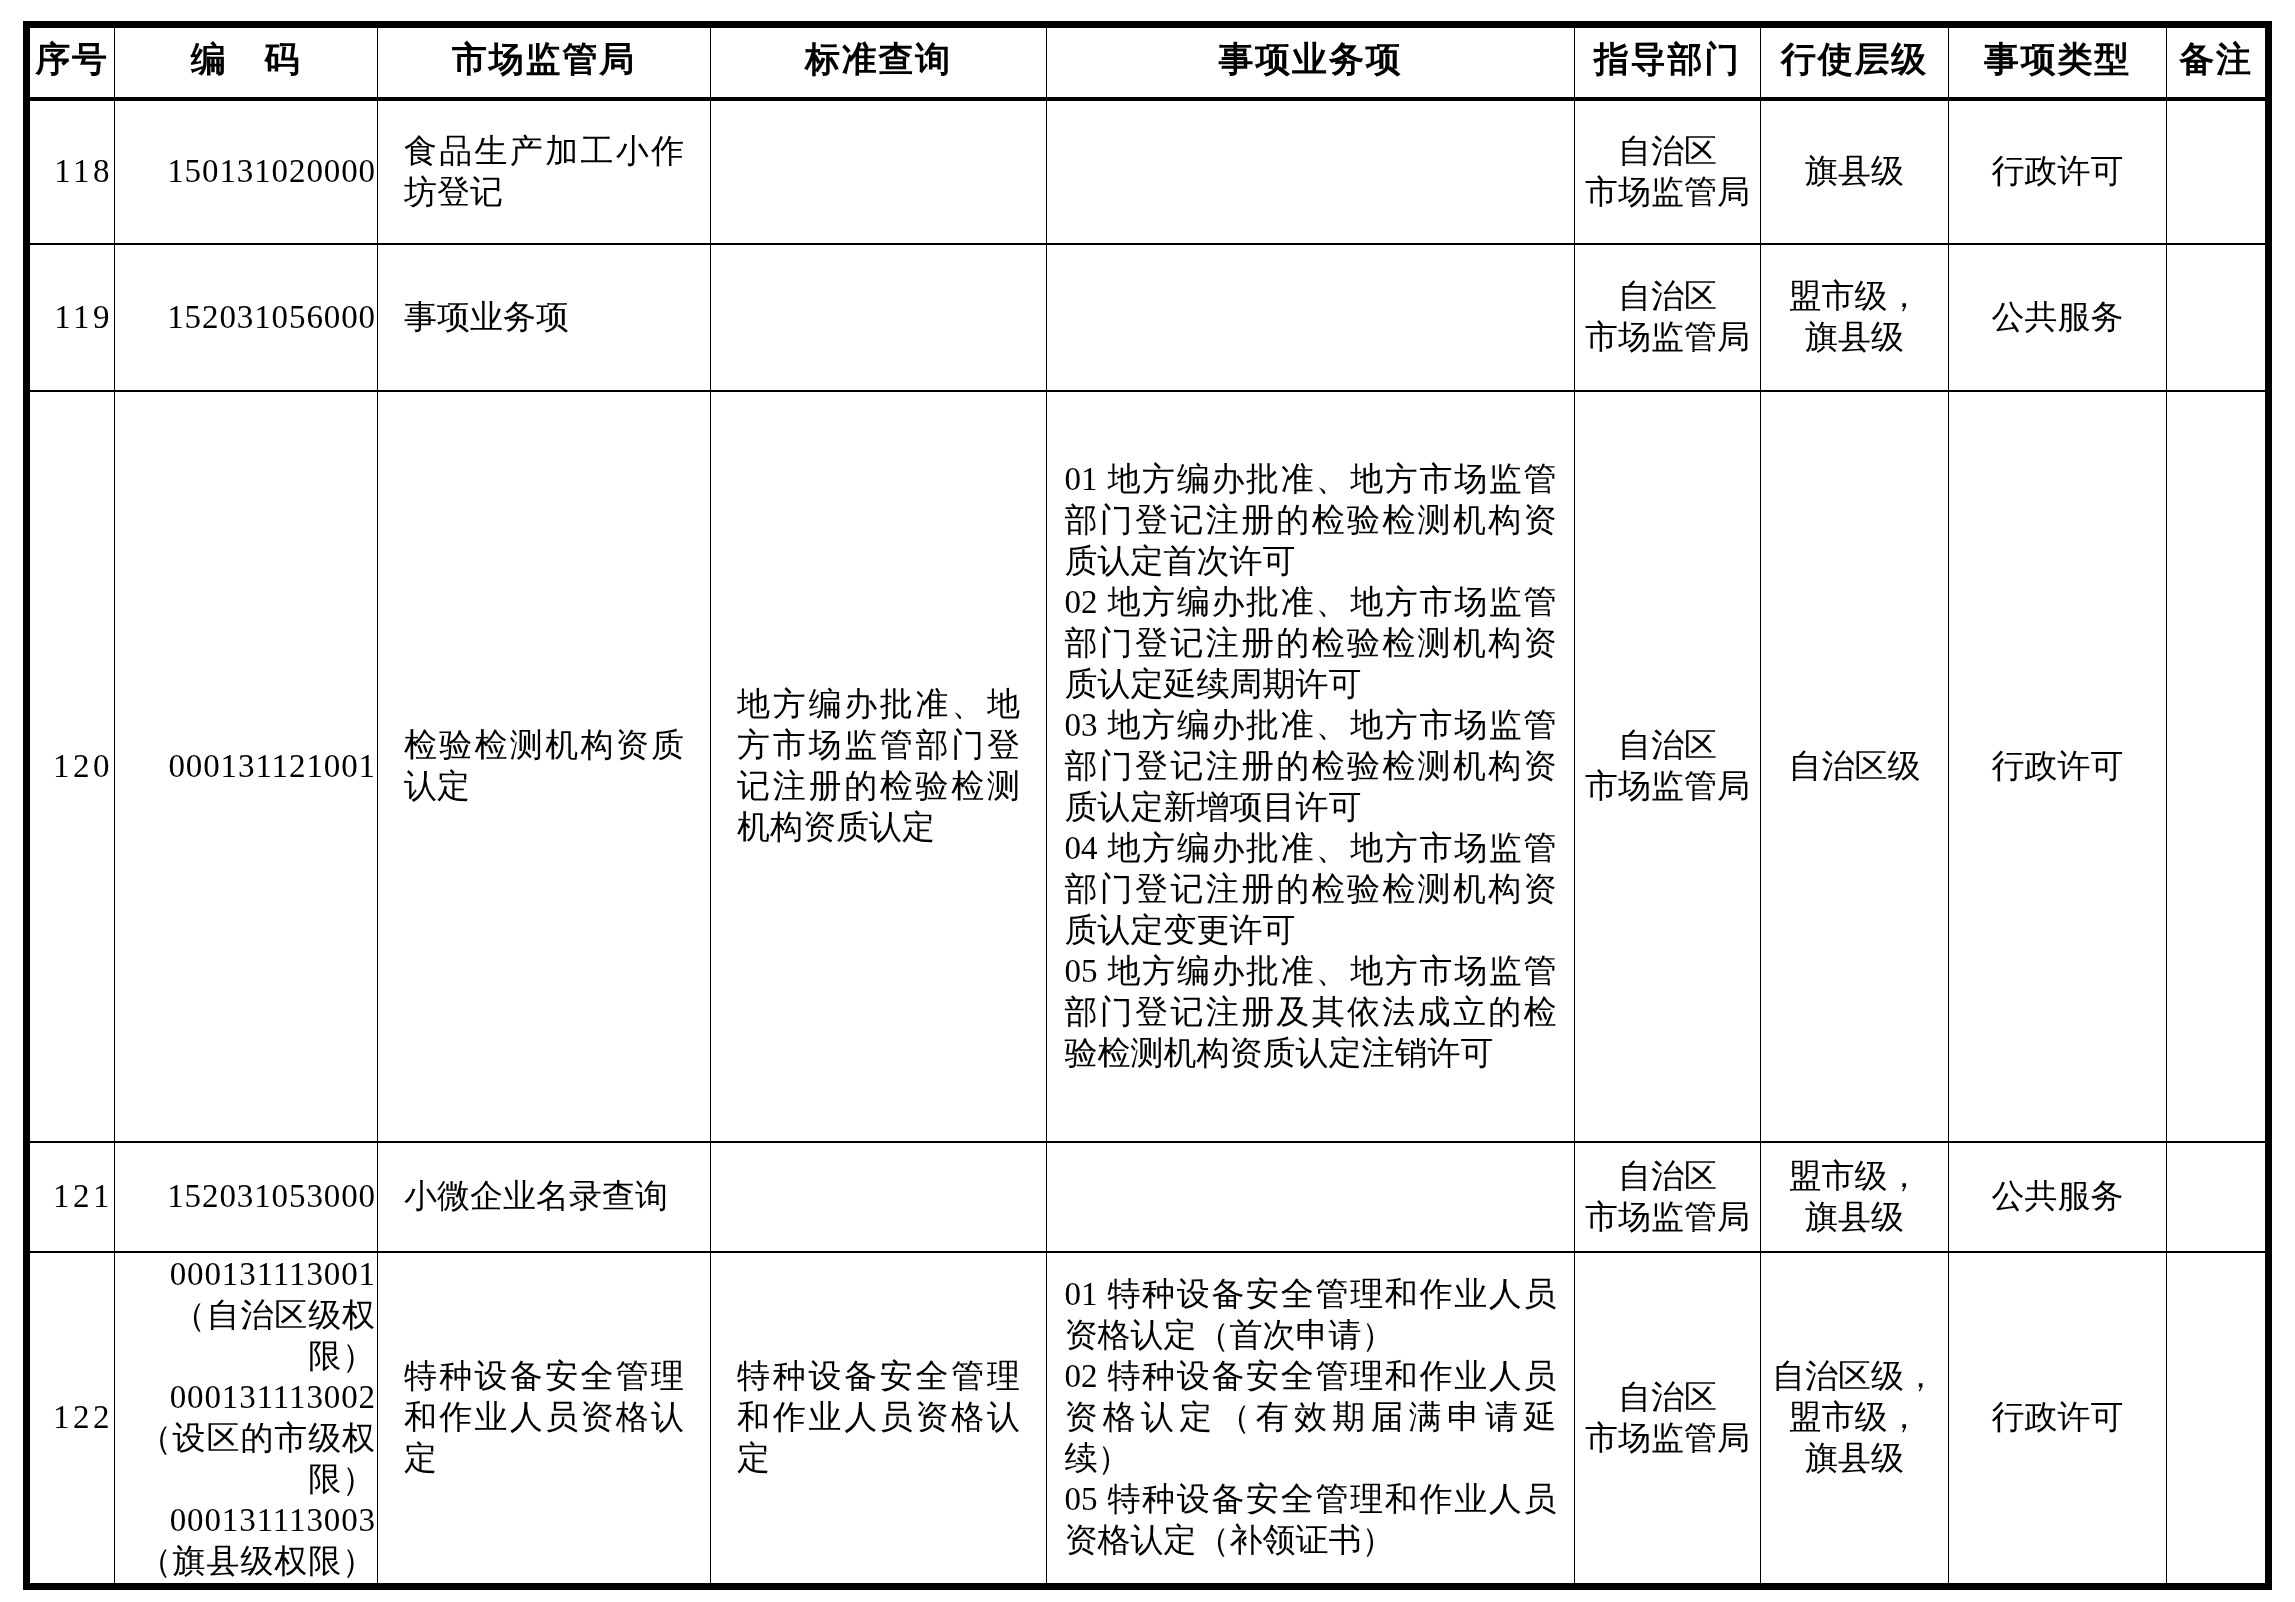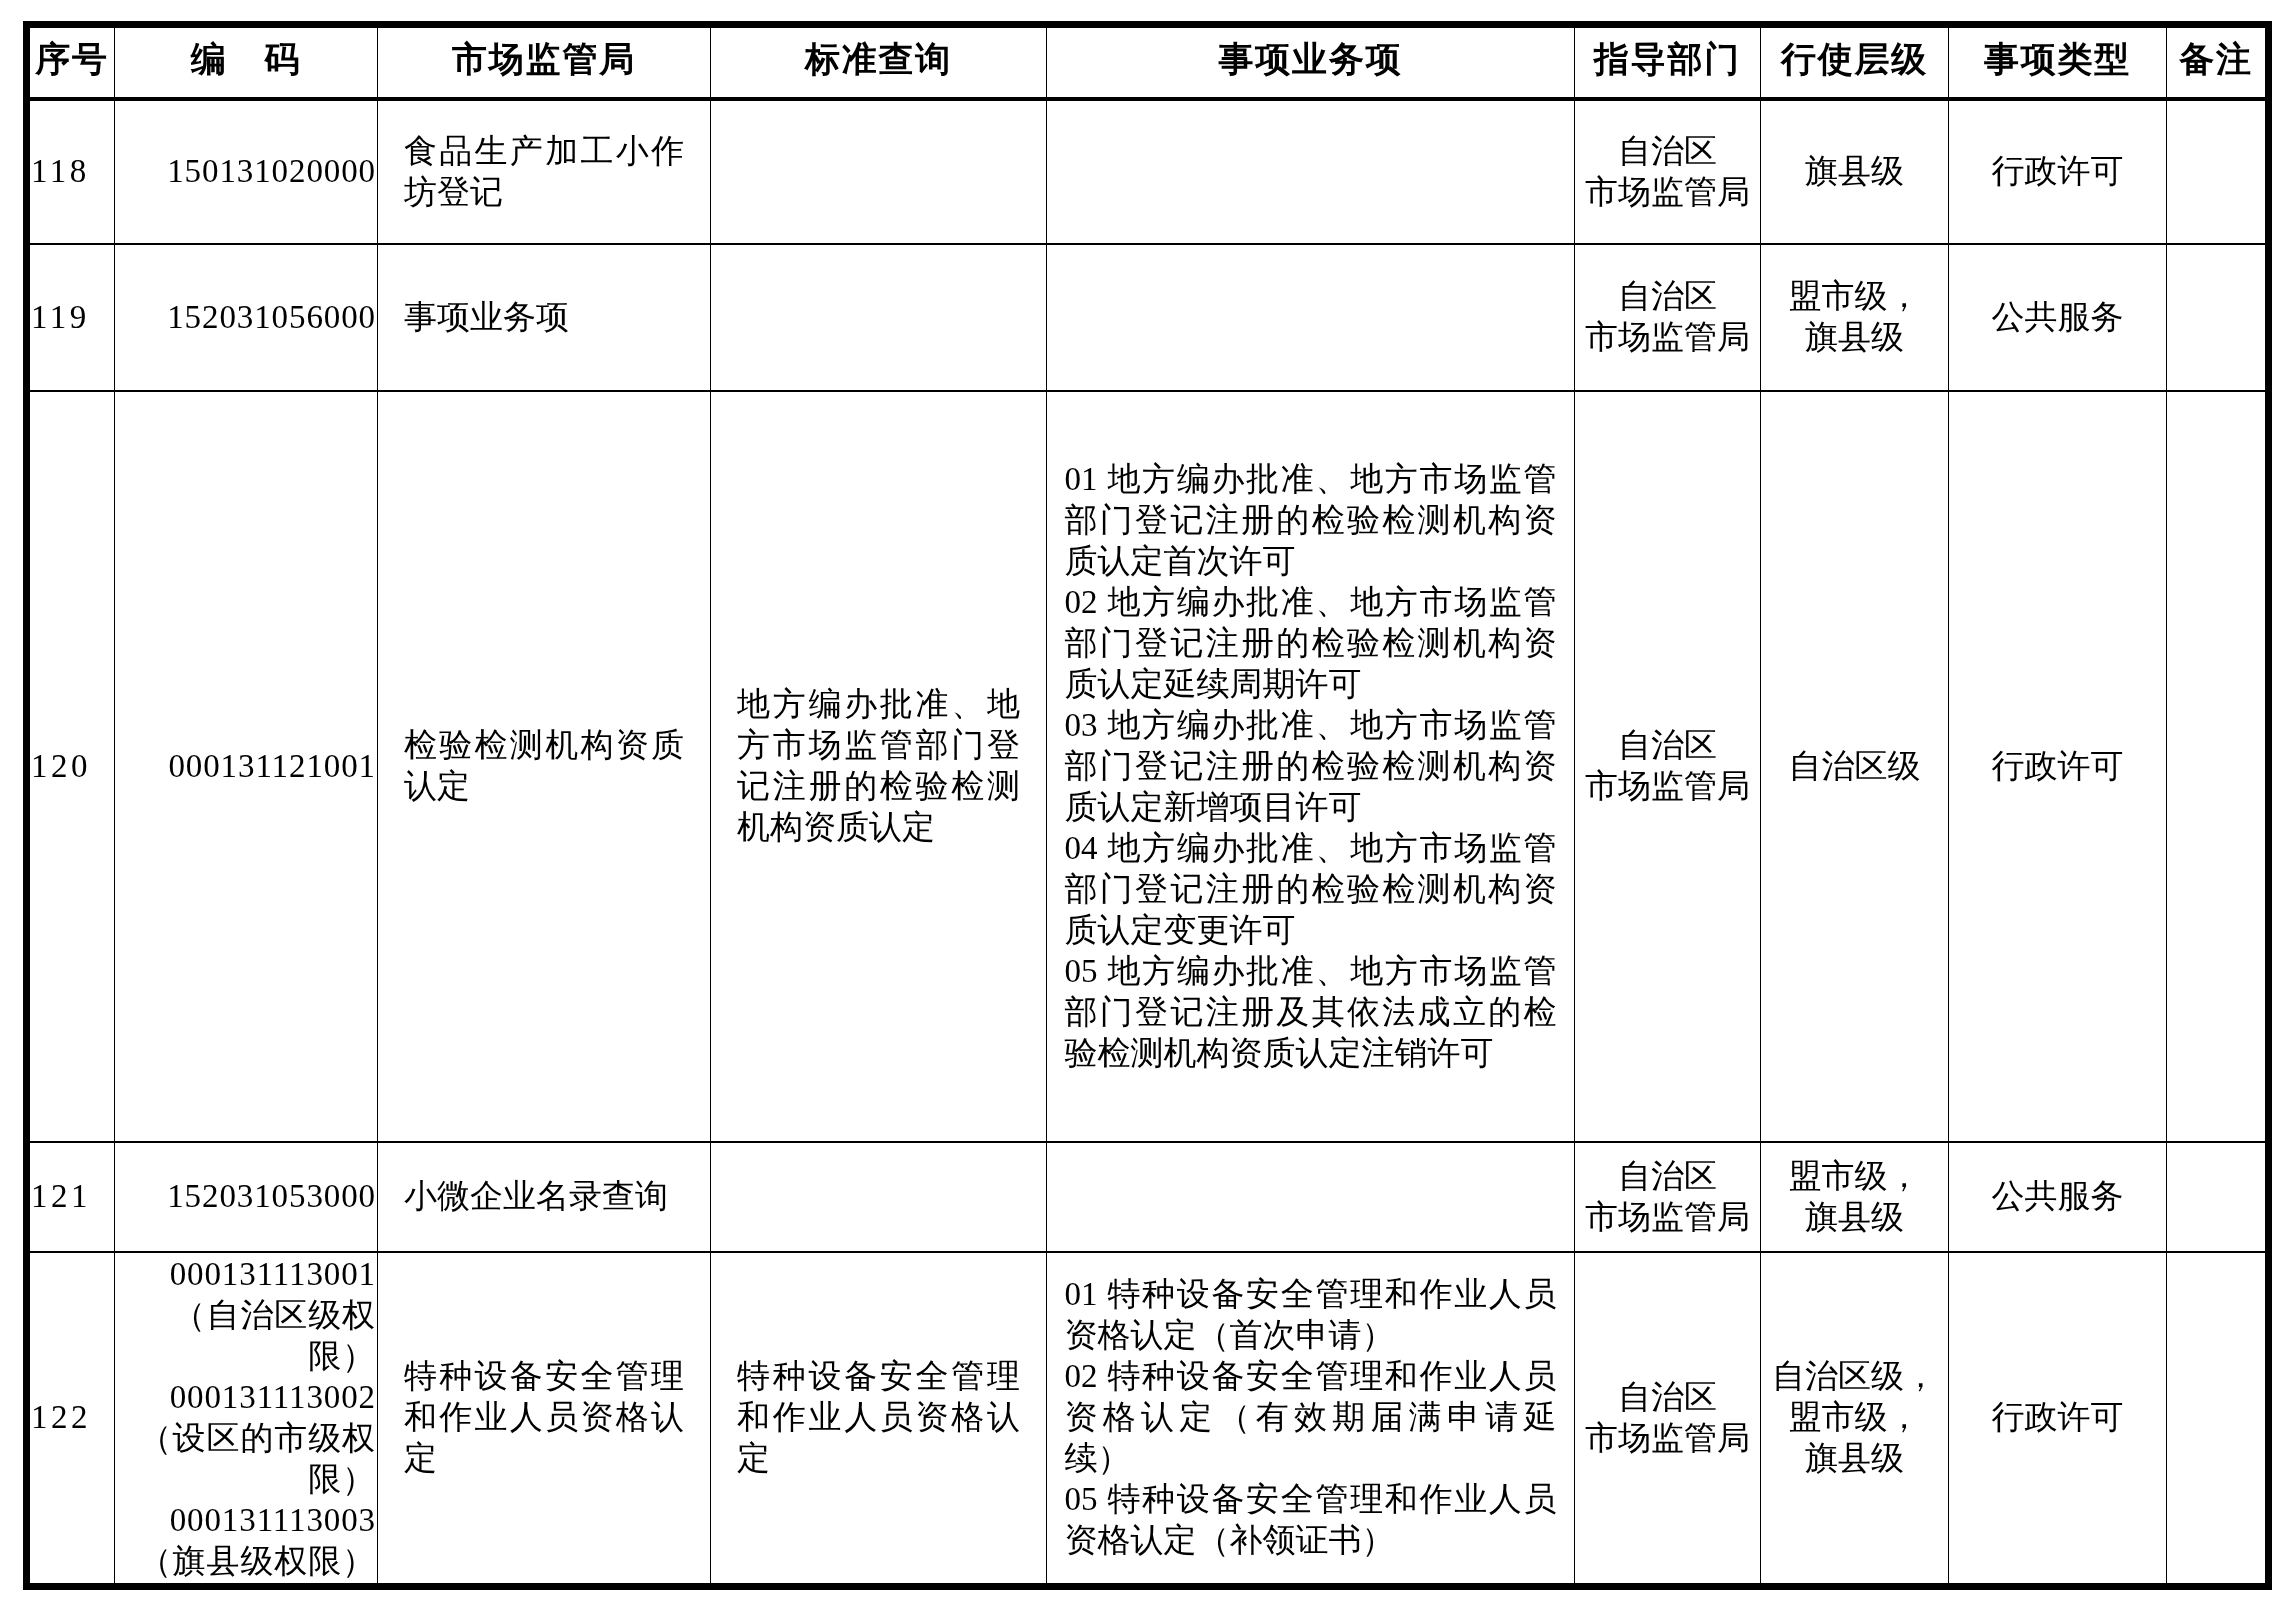--- a/index.html
+++ b/index.html
@@ -40,21 +40,21 @@
   tr.header-row th {
     font-family: Liberation Mono, monospace;
     font-weight: bold;
     font-size: 35px;
     text-align: center;
     border-bottom: 4.4px solid #000;
     letter-spacing: 1.8px;
   }
   
   .c-seq {
-    text-align: left;
+    text-align: right;
     letter-spacing: 3.5px;
   }
   .c-code {
     text-align: right;
     font-size: 29px;
     line-height: 44px;
     letter-spacing: 0.9px;
   }
   .c-main, .c-sub {
     text-align: justify;

